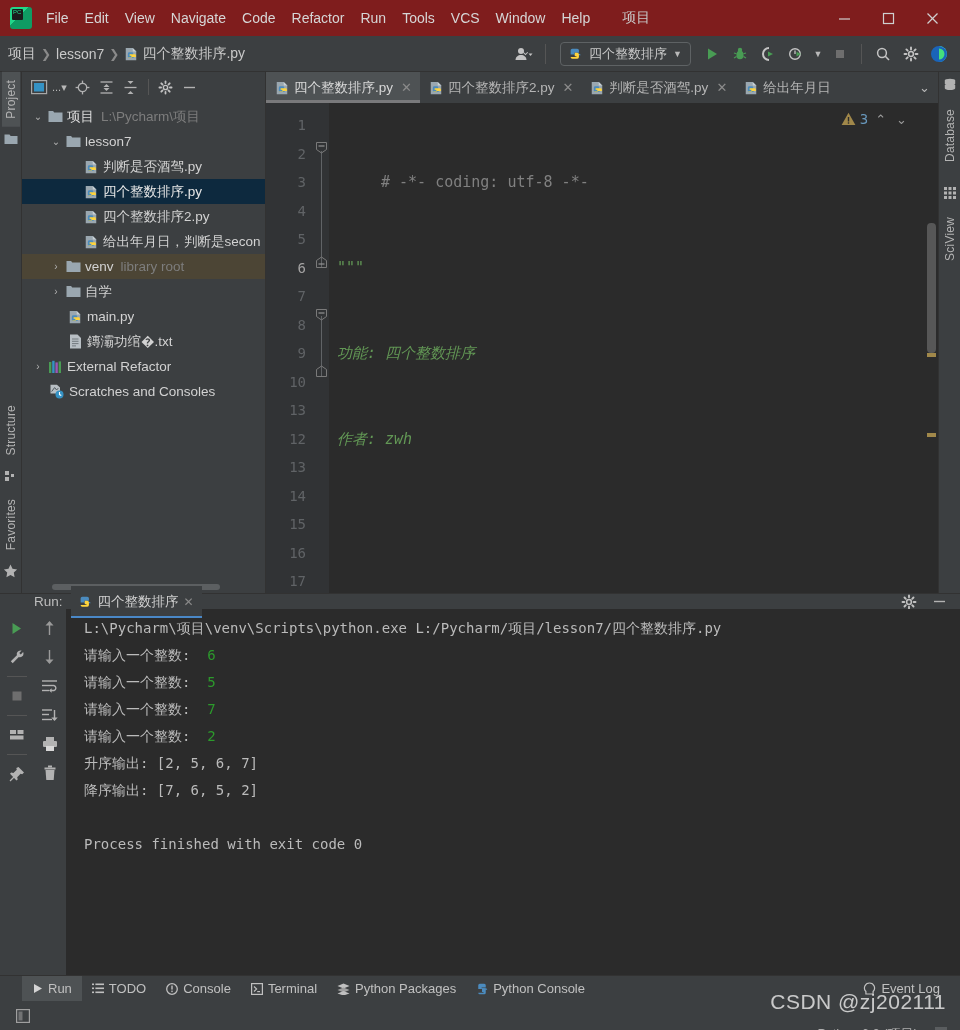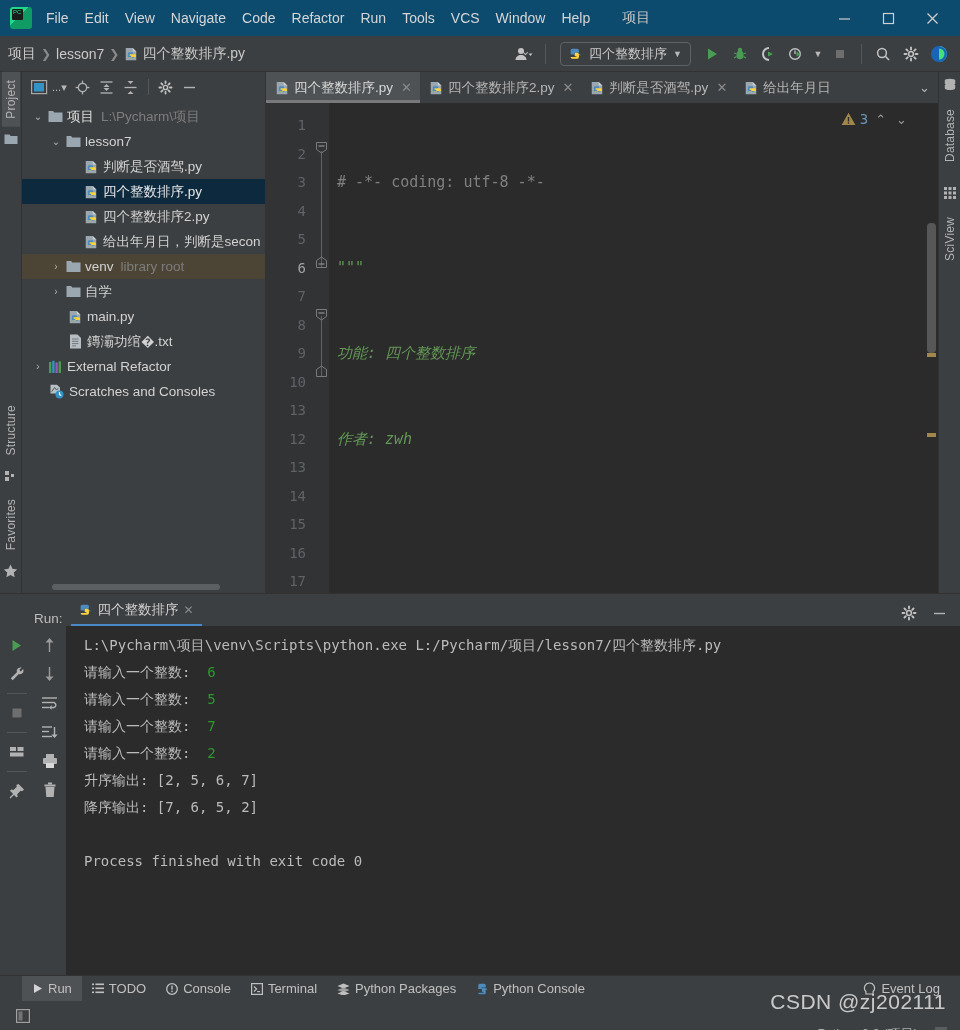--- a/index.html
+++ b/index.html
@@ -9,21 +9,21 @@
     font-family:"Liberation Sans", sans-serif;
     font-size:13px;
     color:#bbbbbb;
     overflow:hidden;
     position:relative;
     -webkit-font-smoothing:antialiased;
   }
   .app { width:960px; height:1030px; display:flex; flex-direction:column; background:#3c3f41; }
 
   
-  .menubar { height:36px; background:#0c4a6e; display:flex; align-items:center; padding:0 6px; flex:none; }
+  .menubar { height:36px; background:#7f1d1d; display:flex; align-items:center; padding:0 6px; flex:none; }
   .pc-logo { width:22px; height:22px; margin:0 6px 0 4px; position:relative; flex:none; }
   .pc-logo .sq { position:absolute; inset:0; border-radius:3px;
       background:linear-gradient(135deg,#21d789 0%,#21d789 42%,#0f9b63 42%,#0f9b63 100%); }
   .pc-logo .blk { position:absolute; left:2px; top:2px; width:11px; height:11px; background:#1b1b1b; border-radius:1px; }
   .pc-logo .blk:after { content:"PC"; position:absolute; left:1px; top:0px; font-size:6px; color:#21d789; font-family:"Liberation Sans",sans-serif; }
   .menuitem { padding:3px 8px; color:#d6d6d6; font-size:14px; white-space:nowrap; }
   .proj-label { color:#c8c8c8; font-size:14px; margin-left:24px; }
   .win-ctrls { margin-left:auto; display:flex; align-items:center; }
   .win-btn { width:44px; height:34px; display:flex; align-items:center; justify-content:center; color:#cfcfcf; }
   .win-btn svg { display:block; }
@@ -76,36 +76,36 @@
   .gutter { width:48px; flex:none; background:#313335; color:#606366; text-align:right;
             font-family:"DejaVu Sans Mono","Liberation Mono",monospace; font-size:14px; padding-top:8px; }
   .gutter .ln { height:28.5px; line-height:28.5px; padding-right:8px; position:relative; }
   .gutter .ln.cur { color:#a4a3a3; }
   .foldcol { width:15px; flex:none; background:#313335; padding-top:8px; position:relative; }
   .fold { position:absolute; left:1px; width:13px; height:13px; }
   .foldline { position:absolute; left:7px; width:1px; background:#606366; }
   .code { flex:1; padding-top:8px; font-family:"DejaVu Sans Mono","Liberation Mono",monospace;
           font-size:15px; line-height:28.5px; white-space:pre; overflow:hidden; position:relative; }
   .code .l { height:28.5px; padding-left:8px; }
-  .cm { color:#808080; }
+  .cm { color:#808080;margin-left:44px; }
   .doc { color:#629755; font-style:italic; }
 
   .ed-rightbar { width:17px; flex:none; background:#2b2b2b; position:relative; }
   .ed-scrollthumb { position:absolute; right:2px; top:120px; width:9px; height:130px; background:#575757; border-radius:4px; }
   .ed-mark { position:absolute; right:2px; width:9px; height:4px; }
   .warnbox { position:absolute; top:8px; right:28px; display:flex; align-items:center; gap:4px; z-index:5; }
   .warnbox .n { color:#6897bb; font-size:14px; font-family:"DejaVu Sans Mono",monospace; }
   .warnbox .chev { color:#9a9a9a; font-size:13px; padding:0 3px; }
 
   
   .rightrail { width:22px; background:#3c3f41; display:flex; flex-direction:column; align-items:center; flex:none; border-left:1px solid #323232; }
 
   
   .runpanel { height:382px; background:#3c3f41; display:flex; flex-direction:column; flex:none; border-top:1px solid #323232; }
-  .run-head { height:32px; display:flex; align-items:flex-end; flex:none; padding-left:6px; }
+  .run-head { height:15px; display:flex; align-items:center; flex:none; padding-left:6px; }
   .run-title { color:#bdbdbd; font-size:13.5px; padding:0 8px 0 28px; }
   .run-tab { display:flex; align-items:center; gap:5px; height:32px; padding:0 8px; font-size:13.5px; color:#d0d0d0; position:relative; background:#3c3f41; }
   .run-tab:after { content:""; position:absolute; left:0; right:0; bottom:0; height:2px; background:#4a88c7; }
   .run-tab .x { color:#8a8a8a; font-size:12px; }
   .run-head-right { margin-left:auto; display:flex; align-items:center; gap:4px; padding-right:8px; }
   .run-body { flex:1; display:flex; min-height:0; }
   .run-tools { width:33px; flex:none; display:flex; flex-direction:column; align-items:center; padding-top:6px; gap:3px; }
   .run-tools2 { width:33px; flex:none; display:flex; flex-direction:column; align-items:center; padding-top:6px; gap:3px; }
   .rt-ic { width:26px; height:26px; display:flex; align-items:center; justify-content:center; border-radius:3px; }
   .rt-div { width:20px; height:1px; background:#555; margin:3px 0; }

